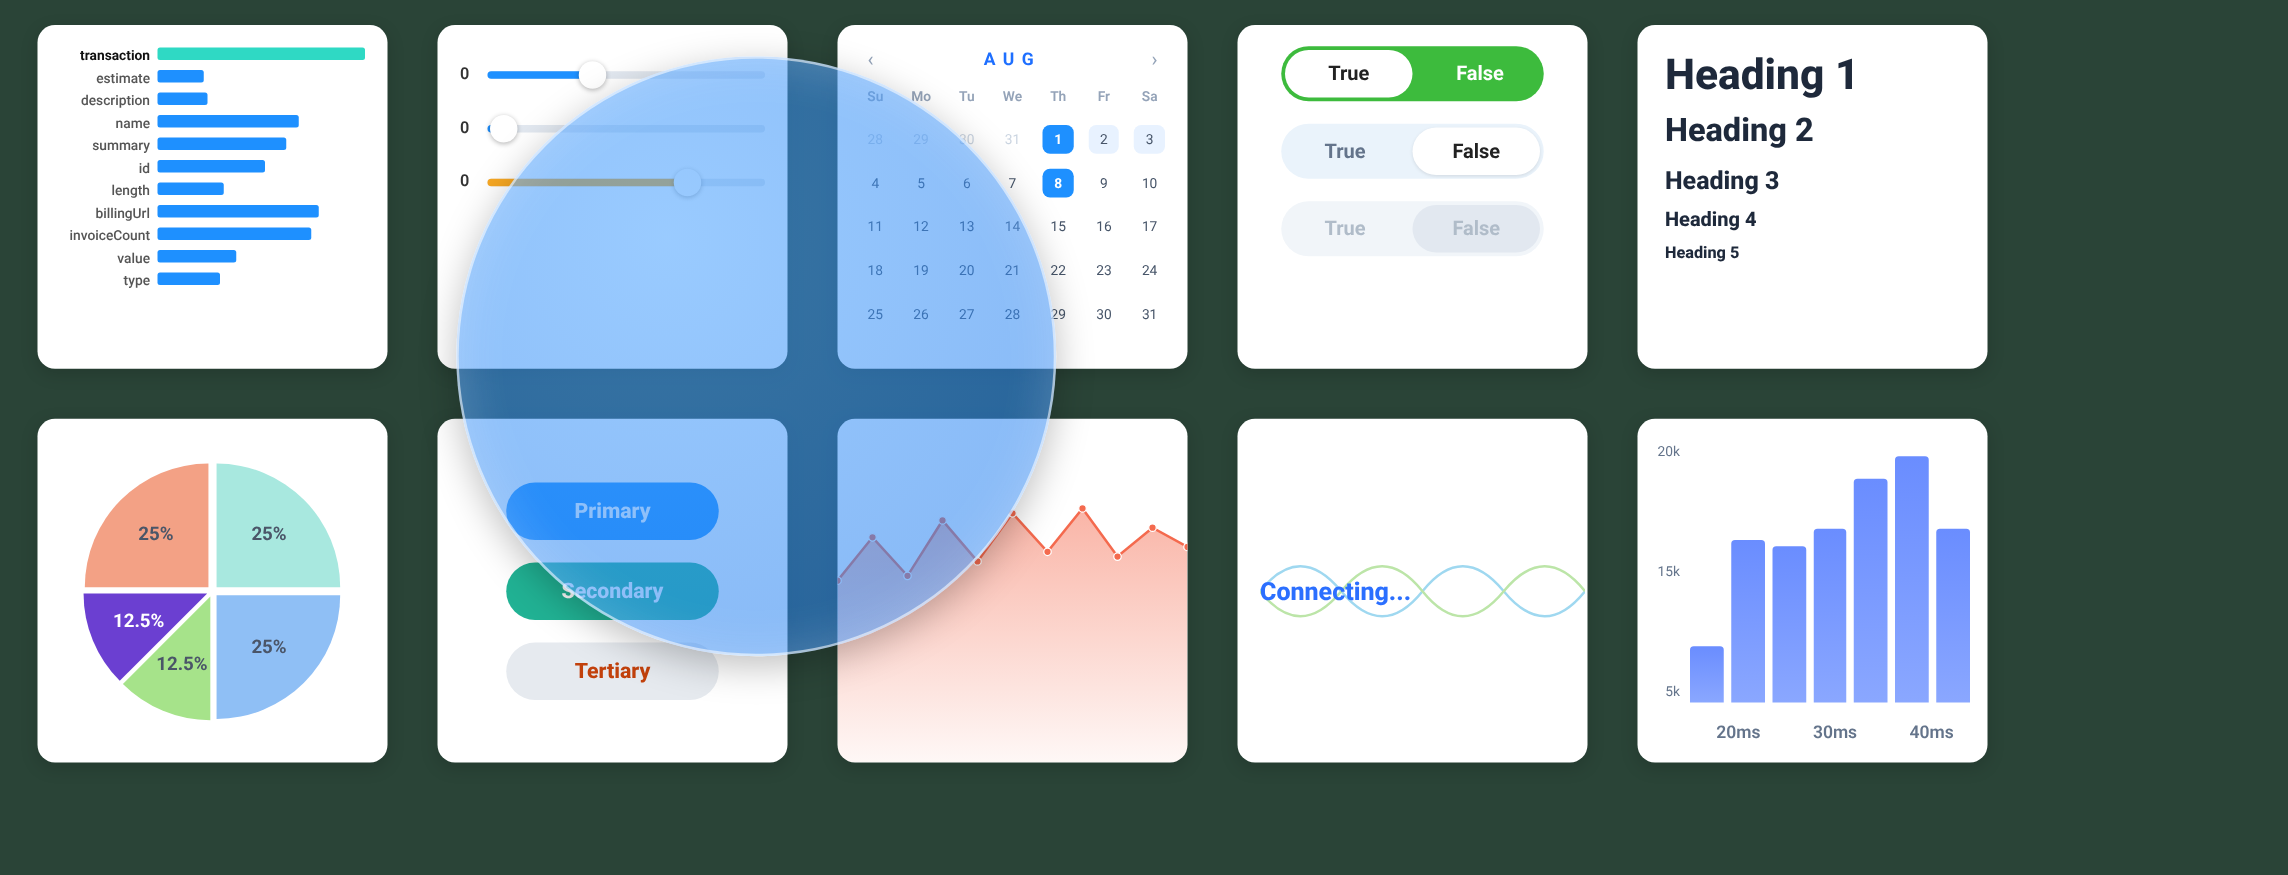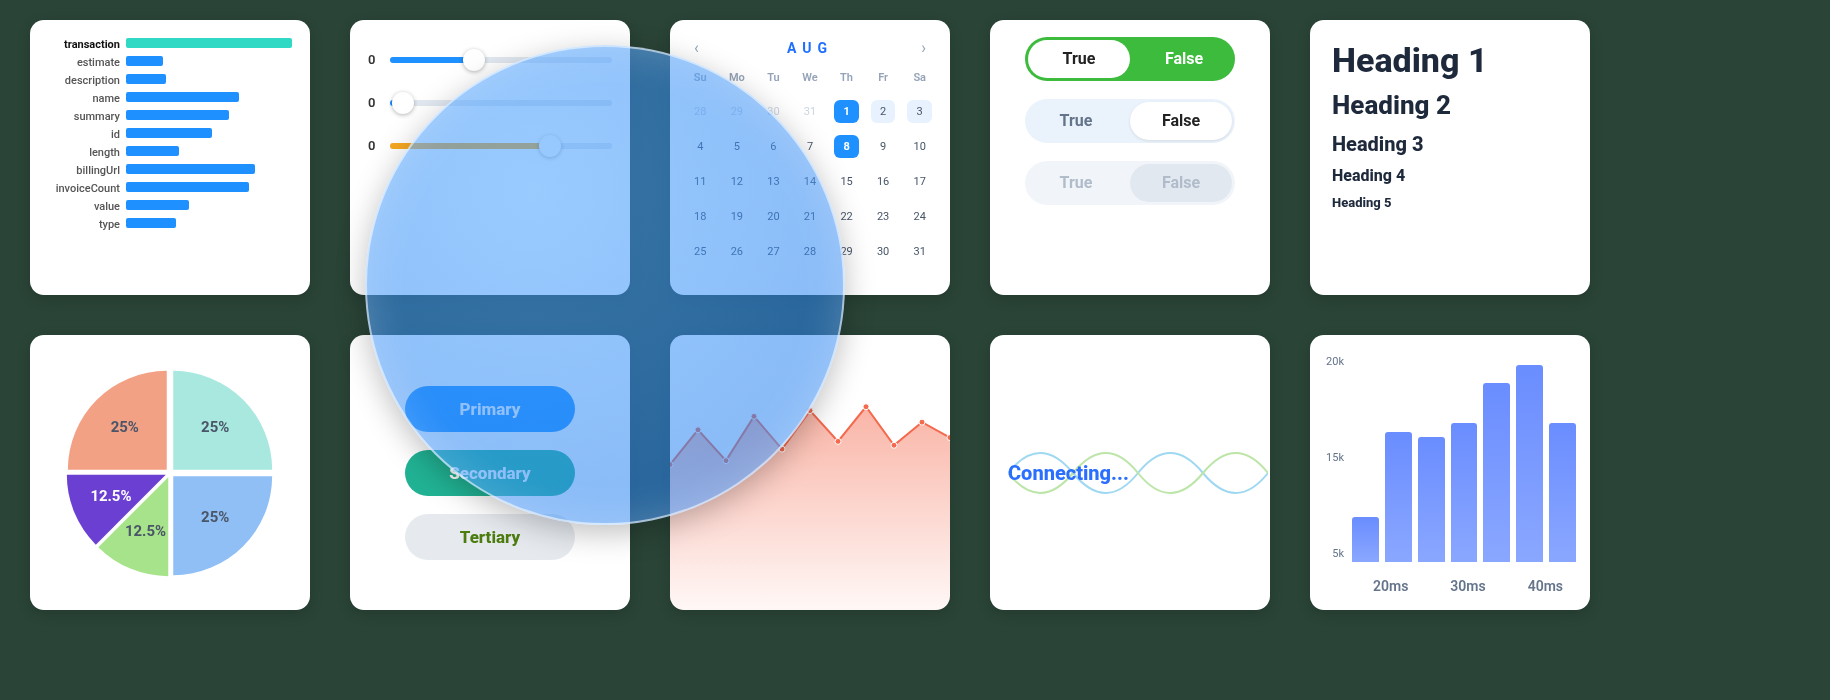--- a/index.html
+++ b/index.html
@@ -72,21 +72,21 @@
   .h5 { font-size:13px; font-weight:800; color:#1e293b; }
 
   
   .pie-wrap { display:flex; align-items:center; justify-content:center; height:100%; }
 
   
   .btncard { display:flex; flex-direction:column; gap:18px; align-items:center; justify-content:center; height:100%; }
   .pill { width:170px; height:46px; border-radius:23px; display:flex; align-items:center; justify-content:center; font-size:17px; font-weight:800; }
   .pill.primary { background:#1e90ff; color:#fff; }
   .pill.secondary { background:#21b294; color:#fff; }
-  .pill.tertiary { background:#e6eaef; color:#4d7c0f; }
+  .pill.tertiary { background:#e6eaef; color:#c2410c; }
 
   
   .areacard { padding:0; }
 
   
   .conn { display:flex; align-items:center; justify-content:flex-start; height:100%; position:relative; }
   .conn-text { font-size:20px; font-weight:800; color:#2b6fff; z-index:2; }
 
   
   .barcard { position:relative; }

